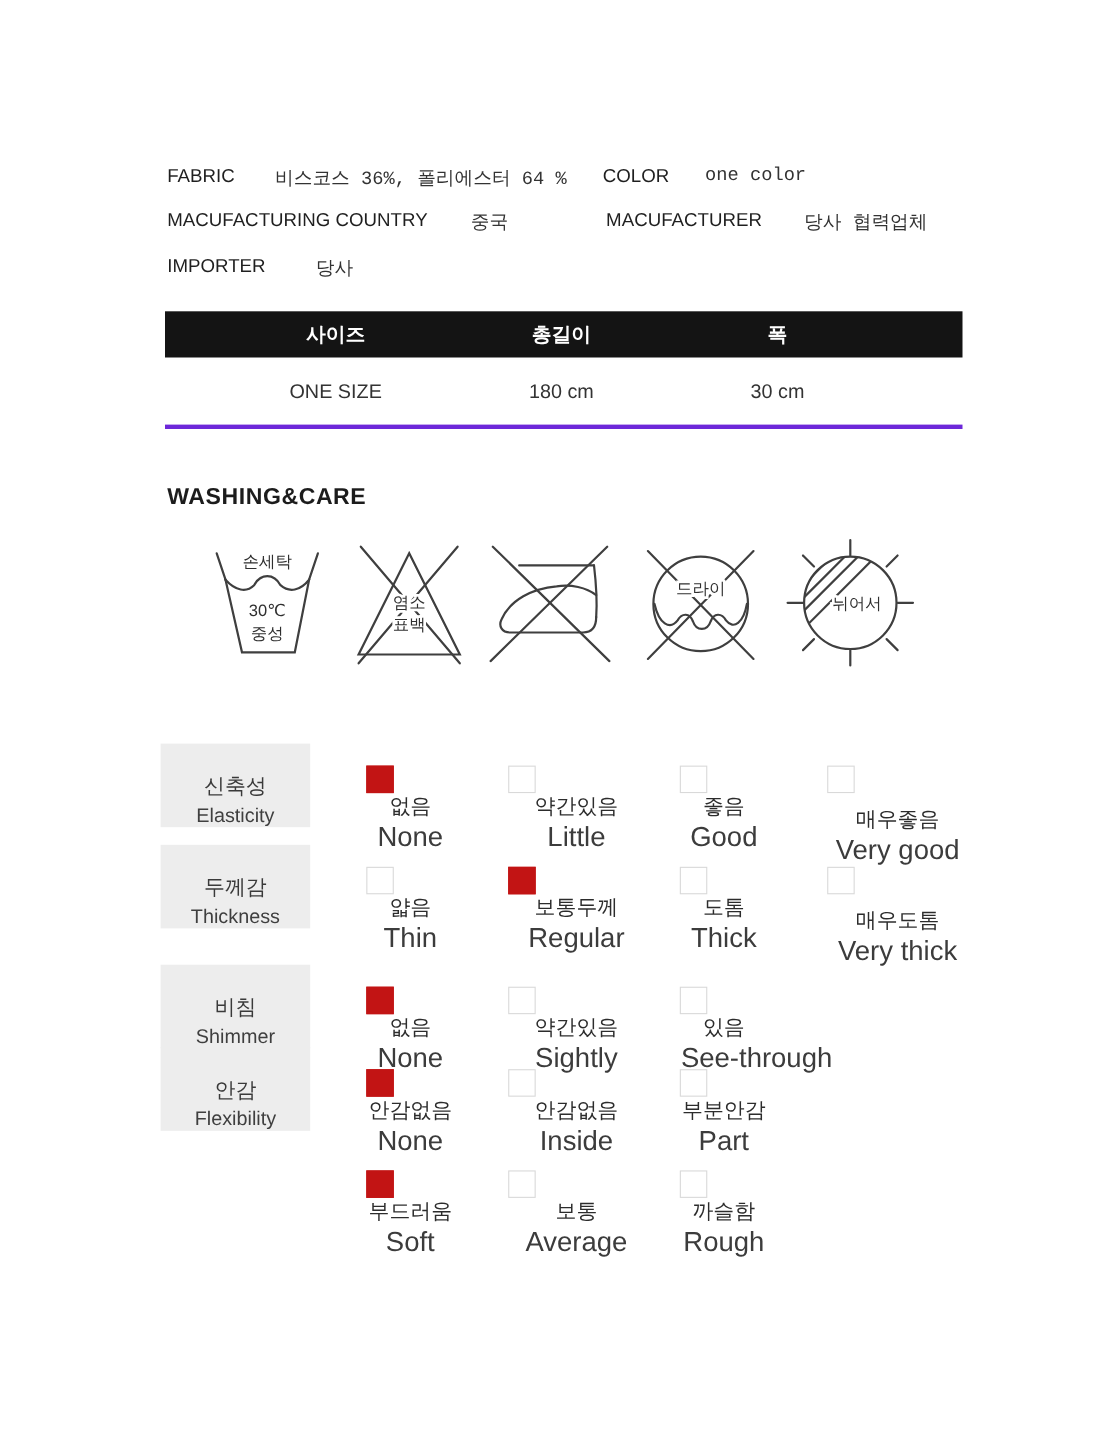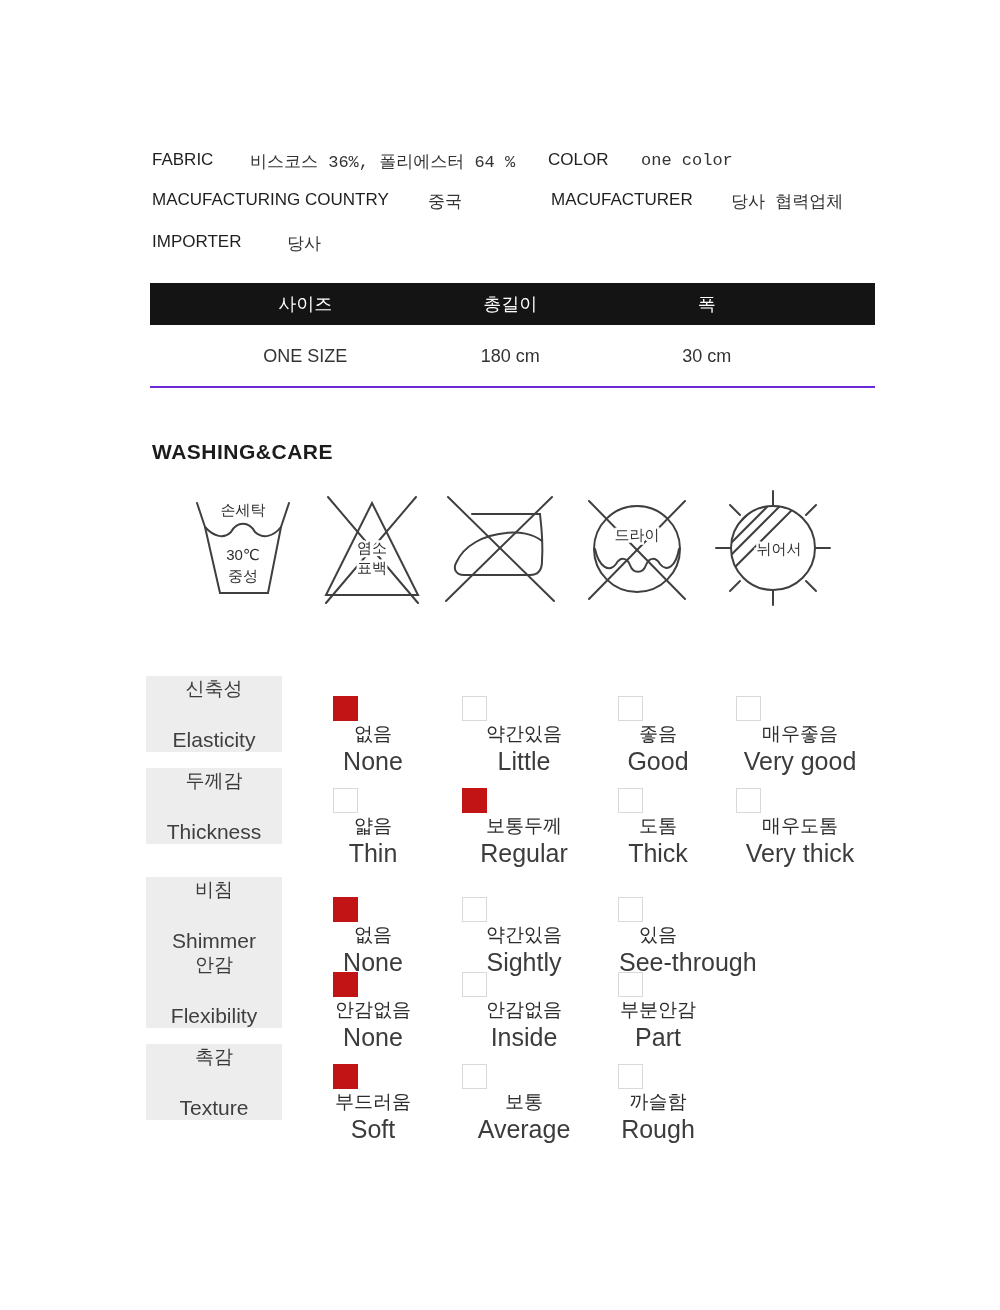--- a/index.html
+++ b/index.html
@@ -9,46 +9,46 @@
     overflow:hidden;
   }
   .abs{position:absolute;}
 
   
   .info-label{font-size:17px;color:#1f1f1f;white-space:nowrap;}
   .info-value{font-size:17px;color:#333333;white-space:nowrap;font-family:Liberation Mono, monospace;}
 
   
   .size-table{position:absolute;left:150px;top:283px;width:725px;}
-  .size-head{position:relative;height:42px;background:#141414;}
+  .size-head{position:relative;height:42px;background:#141414;font-weight:bold;}
   .size-head .cell{position:absolute;top:50%;transform:translate(-50%,-50%);
     color:#ffffff;font-size:18px;white-space:nowrap;}
-  .size-row{position:relative;height:61px;border-bottom:2px solid #6d28d9;}
+  .size-row{position:relative;height:61px;border-bottom:4px solid #6d28d9;}
   .size-row .cell{position:absolute;top:50%;transform:translate(-50%,-50%);
     color:#333333;font-size:18px;white-space:nowrap;}
   .pos1{left:21.4%;} .pos2{left:49.7%;} .pos3{left:76.8%;}
 
   
   .wc-title{position:absolute;left:152px;top:440px;font-size:21px;font-weight:600;
     color:#1c1c1c;letter-spacing:0.5px;}
   .wc-icon{position:absolute;top:489px;}
   .wc-icon path,.wc-icon line,.wc-icon circle,.wc-icon polyline{
     fill:none;stroke:#3f3f3f;stroke-width:2;stroke-linecap:round;}
   .wc-icon text{fill:#2f2f2f;font-size:15px;text-anchor:middle;
     font-family:"Liberation Sans","DejaVu Sans",sans-serif;
     paint-order:stroke;stroke:#ffffff;stroke-width:5px;}
 
   
   .prow{position:absolute;left:146px;width:780px;height:80px;}
   .plabel{position:absolute;left:0;top:0;width:136px;height:76px;background:#ededed;
-    display:flex;flex-direction:column;justify-content:space-between;align-items:center;gap:3px;}
+    display:flex;flex-direction:column;justify-content:flex-end;align-items:center;gap:3px;}
   .plabel .ko{font-size:19px;color:#3a3a3a;}
-  .plabel .en{font-size:21px;color:#3f3f3f;}
+  .plabel .en{font-size:18px;color:#3f3f3f;}
   .opt{position:absolute;top:20px;display:flex;align-items:flex-start;flex-direction:column;}
-  .opt.c1{left:187px;} .opt.c2{left:316px;} .opt.c3{left:472px;} .opt.c4{left:590px;}
+  .opt.c1{left:187px;} .opt.c2{left:316px;} .opt.c3{left:472px;} .opt.c4{left:606px;gap:12px;}
   .cb{width:25px;height:25px;box-sizing:border-box;background:#ffffff;
     border:1px solid #d9d9d9;flex:0 0 auto;}
   .cb.checked{background:#c21414;border-color:#c21414;}
   .opt .txt{margin-left:1px;text-align:center;}
   .opt.c1 .txt{width:78px;} .opt.c2 .txt{width:122px;}
   .opt.c3 .txt{width:78px;} .opt.c4 .txt{width:126px;}
   .opt .ko{font-size:19px;line-height:25px;color:#2c2c2c;white-space:nowrap;}
   .opt .en{font-size:25px;line-height:31px;color:#3c3c3c;white-space:nowrap;}
 </style>
 </head>
@@ -282,24 +282,20 @@
   <div class="opt c3">
     <span class="cb"></span>
     <span class="txt">
         <div class="ko">부분안감</div>
         <div class="en">Part</div>
       </span>
   </div>
 </div>
 
 <div class="prow" style="top:1044px;">
-  <div class="plabel">
-    <span class="ko">촉감</span>
-    <span class="en">Texture</span>
-  </div>
   <div class="opt c1">
     <span class="cb checked"></span>
     <span class="txt">
         <div class="ko">부드러움</div>
         <div class="en">Soft</div>
       </span>
   </div>
   <div class="opt c2">
     <span class="cb"></span>
     <span class="txt">

